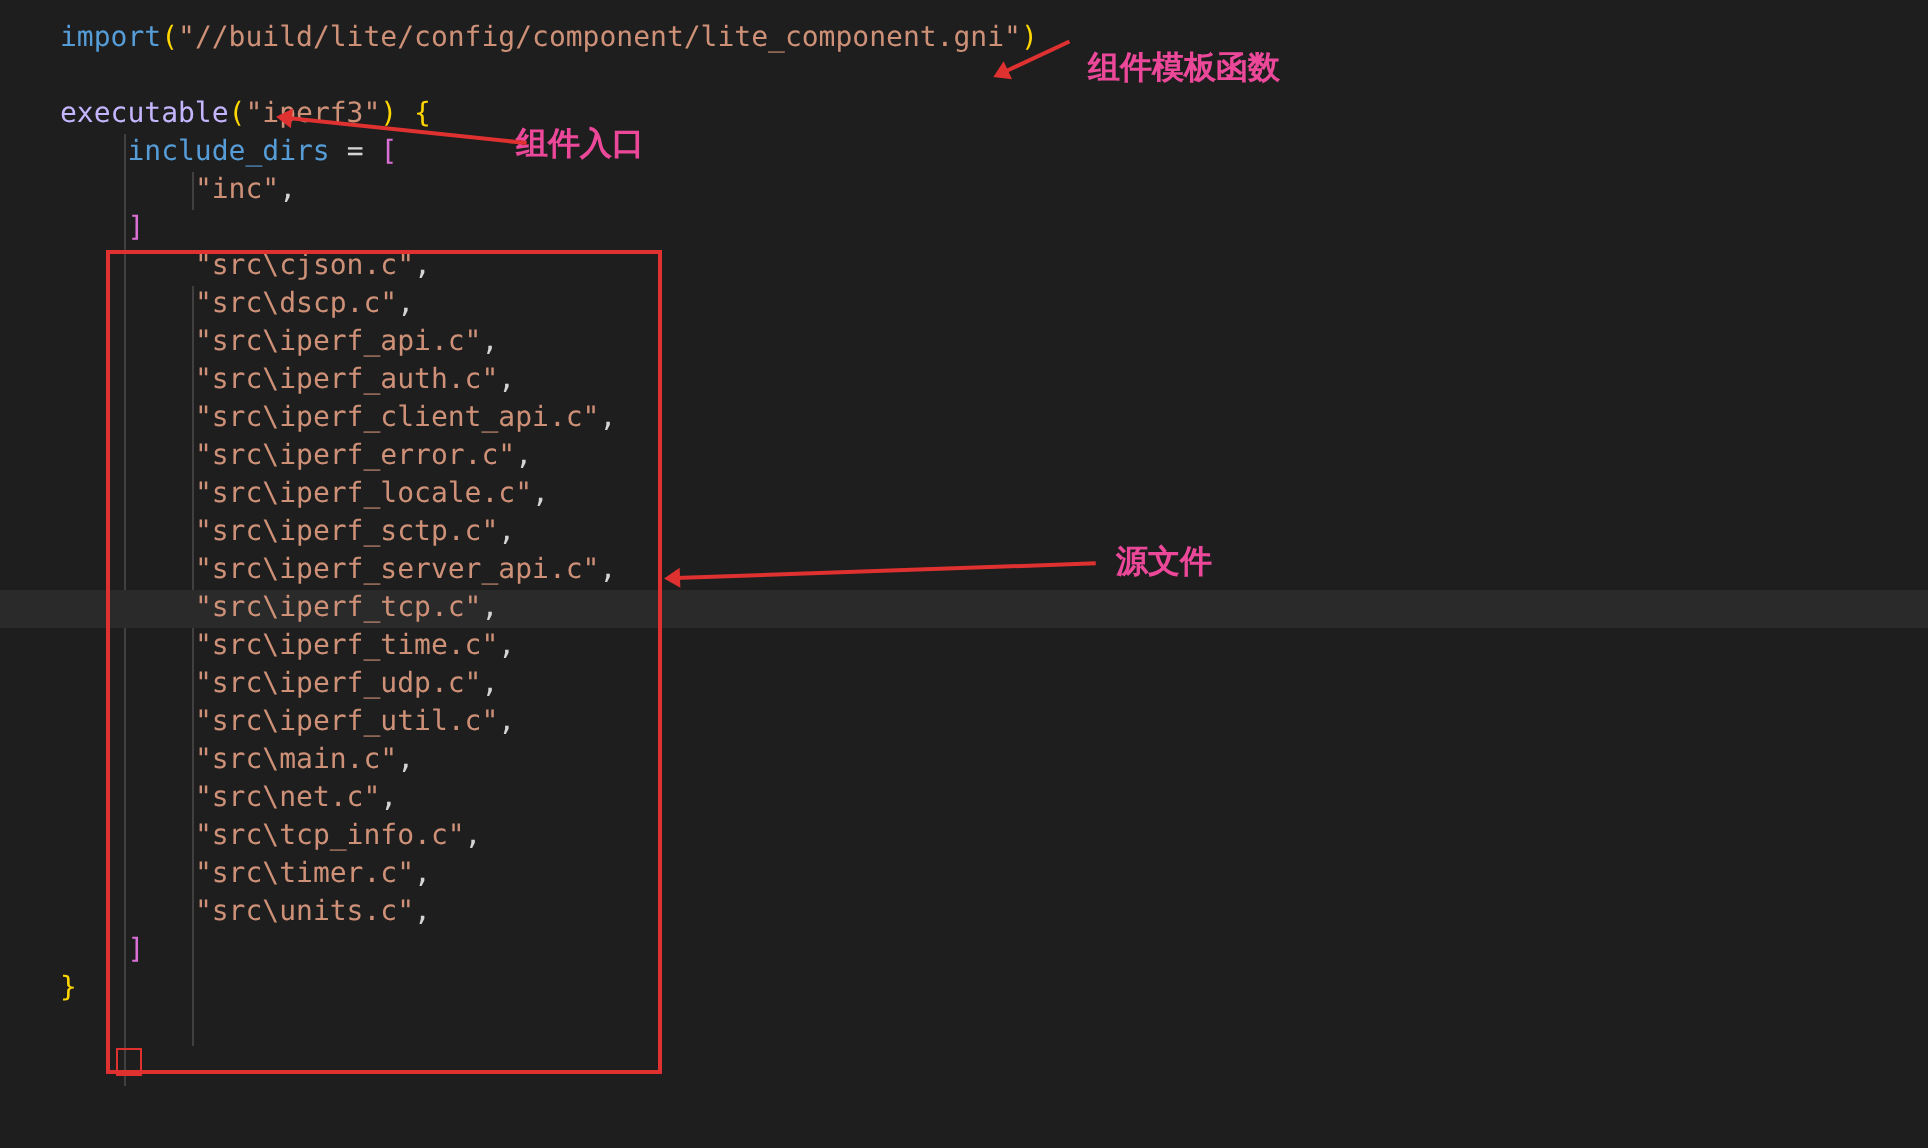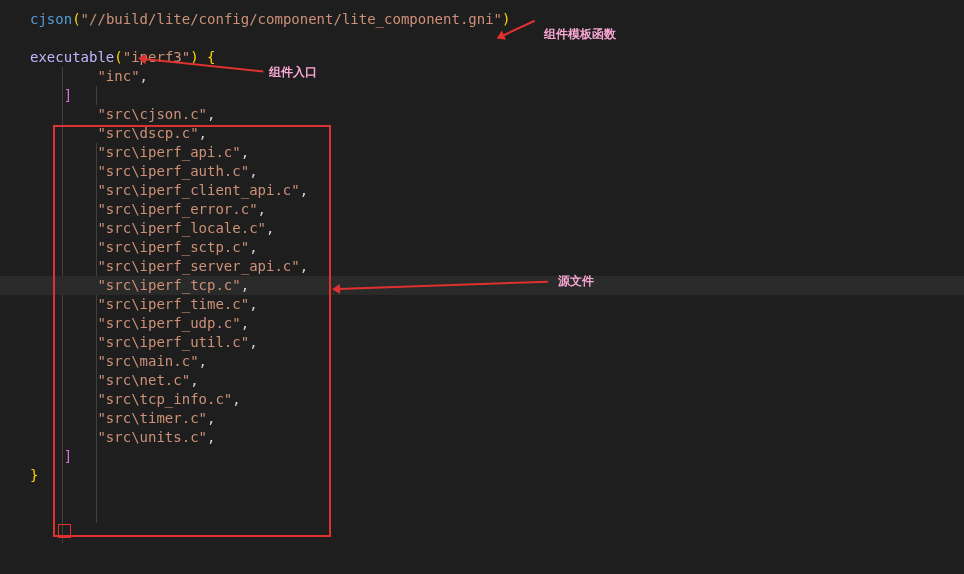--- a/index.html
+++ b/index.html
@@ -33,23 +33,23 @@
   .bracket-p { color: #da70d6; }
   .guide {
     position: absolute;
     width: 1px;
     background: #404040;
     top: 0;
     bottom: 0;
   }
   .annotation {
     position: absolute;
-    color: #f9a8d4;
+    color: #ec4899;
     font-family: "SimSun", "Microsoft YaHei", sans-serif;
-    font-size: 12px;
+    font-size: 16px;
     font-weight: bold;
     pointer-events: none;
   }
   .arrow-line {
     position: absolute;
     background: #e03131;
     height: 1.5px;
     pointer-events: none;
   }
   .arrow-line::before {
@@ -76,23 +76,24 @@
 </style>
 </head>
 <body>
 
 <div class="editor">
 
   <div class="guide" style="left:62px; top:67px; height:476px;"></div>
   <div class="guide" style="left:96px; top:86px; height:19px;"></div>
   <div class="guide" style="left:96px; top:143px; height:380px;"></div>
 
-  <div class="line"><span class="kw-blue">cjson</span><span class="bracket-y">(</span><span class="str">"//build/lite/config/component/lite_component.gni"</span><span class="bracket-y">)</span></div>
+  <div class="line"><span class="kw-blue">import</span><span class="bracket-y">(</span><span class="str">"//build/lite/config/component/lite_component.gni"</span><span class="bracket-y">)</span></div>
   <div class="line"> </div>
   <div class="line"><span class="kw-cyan">executable</span><span class="bracket-y">(</span><span class="str">"iperf3"</span><span class="bracket-y">)</span> <span class="bracket-y">{</span></div>
+  <div class="line">    <span class="kw-blue">include_dirs</span> <span class="punct">=</span> <span class="bracket-p">[</span></div>
   <div class="line">        <span class="str">"inc"</span><span class="punct">,</span></div>
   <div class="line">    <span class="bracket-p">]</span></div>
 
   <div class="line">        <span class="str">"src\cjson.c"</span><span class="punct">,</span></div>
   <div class="line">        <span class="str">"src\dscp.c"</span><span class="punct">,</span></div>
   <div class="line">        <span class="str">"src\iperf_api.c"</span><span class="punct">,</span></div>
   <div class="line">        <span class="str">"src\iperf_auth.c"</span><span class="punct">,</span></div>
   <div class="line">        <span class="str">"src\iperf_client_api.c"</span><span class="punct">,</span></div>
   <div class="line">        <span class="str">"src\iperf_error.c"</span><span class="punct">,</span></div>
   <div class="line">        <span class="str">"src\iperf_locale.c"</span><span class="punct">,</span></div>
@@ -114,17 +115,17 @@
 
 </div>
 
 <div class="red-box" style="left:53px; top:125px; width:278px; height:412px;"></div>
 
 <div class="red-box-small" style="left:58px; top:524px; width:13px; height:14px;"></div>
 
 <div class="annotation" style="left:544px; top:25px;">组件模板函数</div>
 <div class="arrow-line" style="left:502px; top:35px; width:36px; transform-origin:left center; transform:rotate(-25deg);"></div>
 
-<div class="annotation" style="left:269px; top:63px;text-align:right;">组件入口</div>
+<div class="annotation" style="left:258px; top:63px;text-align:right;">组件入口</div>
 <div class="arrow-line" style="left:144px; top:58px; width:120px; transform-origin:left center; transform:rotate(6deg);"></div>
 
 <div class="annotation" style="left:558px; top:272px;text-align:right;">源文件</div>
 <div class="arrow-line" style="left:338px; top:288px; width:210px; transform-origin:left center; transform:rotate(-2deg);"></div>
 
 </body></html>

